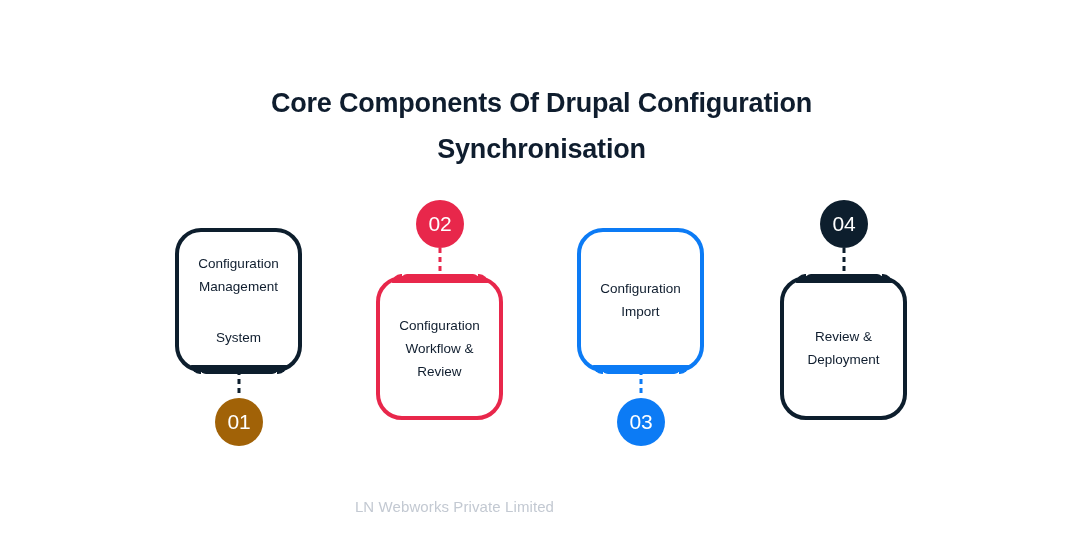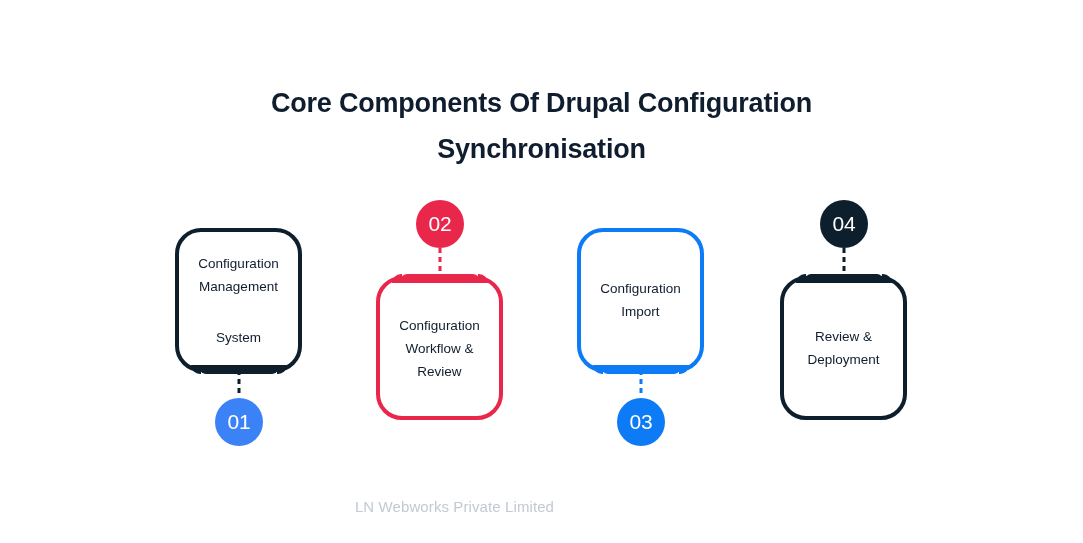--- a/index.html
+++ b/index.html
@@ -169,21 +169,21 @@
             <span style="display: block;">Management</span>
             <span style="display: block; margin-top: 28px;">System</span>
           </div>
           <div class="tab" style="background: rgb(13, 30, 45);"></div>
         </div>
         <div class="connector">
           <span class="dash" style="top: 0px; background: rgb(13, 30, 45);"></span>
           <span class="dash" style="top: 9px; background: rgb(13, 30, 45);"></span>
           <span class="dash" style="top: 18px; background: rgb(13, 30, 45);"></span>
         </div>
-        <div class="badge" style="background: #3b82f6;">01</div>
+        <div class="badge" style="background: #a16207;">01</div>
       </div>
       <div class="step badge-above" style="left: 350px;">
         <div class="card" style="border-color: rgb(232, 39, 75);">
           <div class="card-text">
             <span style="display: block;">Configuration</span>
             <span style="display: block;">Workflow &amp;</span>
             <span style="display: block;">Review</span>
           </div>
           <div class="tab" style="background: rgb(232, 39, 75);"></div>
         </div>

